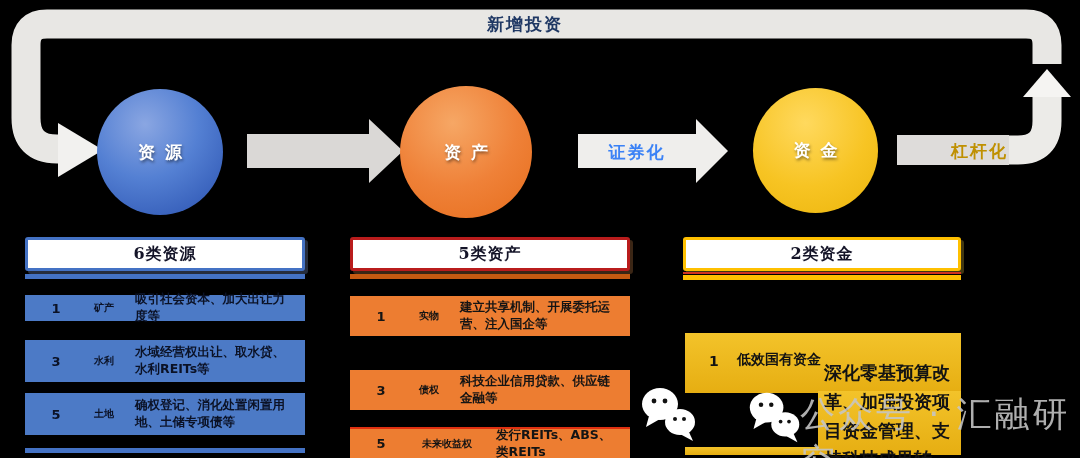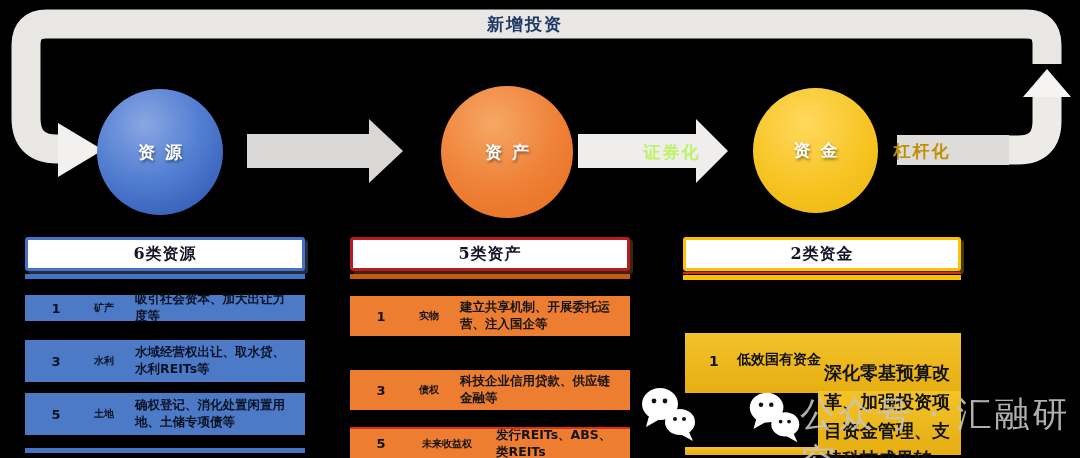--- a/index.html
+++ b/index.html
@@ -6,30 +6,30 @@
   #stage{position:relative;width:1080px;height:458px;background:#000;overflow:hidden;
          font-family:"DejaVu Sans",sans-serif;border-radius:6px;}
   .abs{position:absolute;}
 
   
   #pipes{position:absolute;left:0;top:0;}
   .flow-label{position:absolute;text-align:center;font-family:"DejaVu Serif",serif;
               font-weight:bold;font-size:17px;letter-spacing:2px;}
   .cycle-label{color:#1F3864;}
   .lbl-assetize{color:#3A62AE;}
-  .lbl-securitize{color:#bef264;padding-left:35px;}
+  .lbl-securitize{color:#3b82f6;}
   .lbl-leverage{color:#BF9000;}
 
   .node{position:absolute;border-radius:50%;display:flex;align-items:center;justify-content:center;}
   .node span{color:#fff;font-weight:bold;font-size:17px;letter-spacing:10px;
              font-family:"DejaVu Serif",serif;text-shadow:1px 2px 3px rgba(0,0,0,.45);
              padding-left:10px;}
   #node-resources{left:97px;top:89px;width:126px;height:126px;
      background:radial-gradient(circle at 38% 28%,#8aa6e2,#5480d3 45%,#3a63bd 78%,#3157ae);}
-  #node-assets{left:441px;top:86px;width:132px;height:132px;
+  #node-assets{left:400px;top:86px;width:132px;height:132px;
      background:radial-gradient(circle at 40% 28%,#f6a765,#ef8138 52%,#e66d1c);}
   #node-funds{left:753px;top:88px;width:125px;height:125px;
      background:radial-gradient(circle at 42% 28%,#ffd95e,#f7c423 55%,#ecb50c);}
 
   
   .hdr{position:absolute;height:28px;background:#fff;border-radius:3px;
        display:flex;align-items:center;justify-content:center;}
   .hdr span{font-family:"DejaVu Serif",serif;font-weight:bold;font-size:16px;color:#141428;
             letter-spacing:1px;}
   .bar{position:absolute;}
@@ -74,21 +74,21 @@
 
     <rect x="247" y="134" width="122" height="34" fill="#DAD8D6"></rect>
     <polygon points="369,119 369,183 403,151" fill="#DAD8D6"></polygon>
 
     <rect x="578" y="134" width="118" height="34" fill="#EFEEEC"></rect>
     <polygon points="696,119 696,183 728,151" fill="#EFEEEC"></polygon>
   </svg>
 
   <div class="flow-label cycle-label abs" style="left:440px;top:13px;width:170px;">新增投资</div>
   <div class="flow-label lbl-securitize abs" style="left:578px;top:141px;width:118px;">证券化</div>
-  <div class="flow-label lbl-leverage abs" style="left:868px;top:140px;width:108px;">杠杆化</div>
+  <div class="flow-label lbl-leverage abs" style="left:900px;top:140px;width:108px;text-align:right;">杠杆化</div>
 
   <div class="node" id="node-resources">
     <span>资源</span>
   </div>
   <div class="node" id="node-assets">
     <span>资产</span>
   </div>
   <div class="node" id="node-funds">
     <span>资金</span>
   </div>

